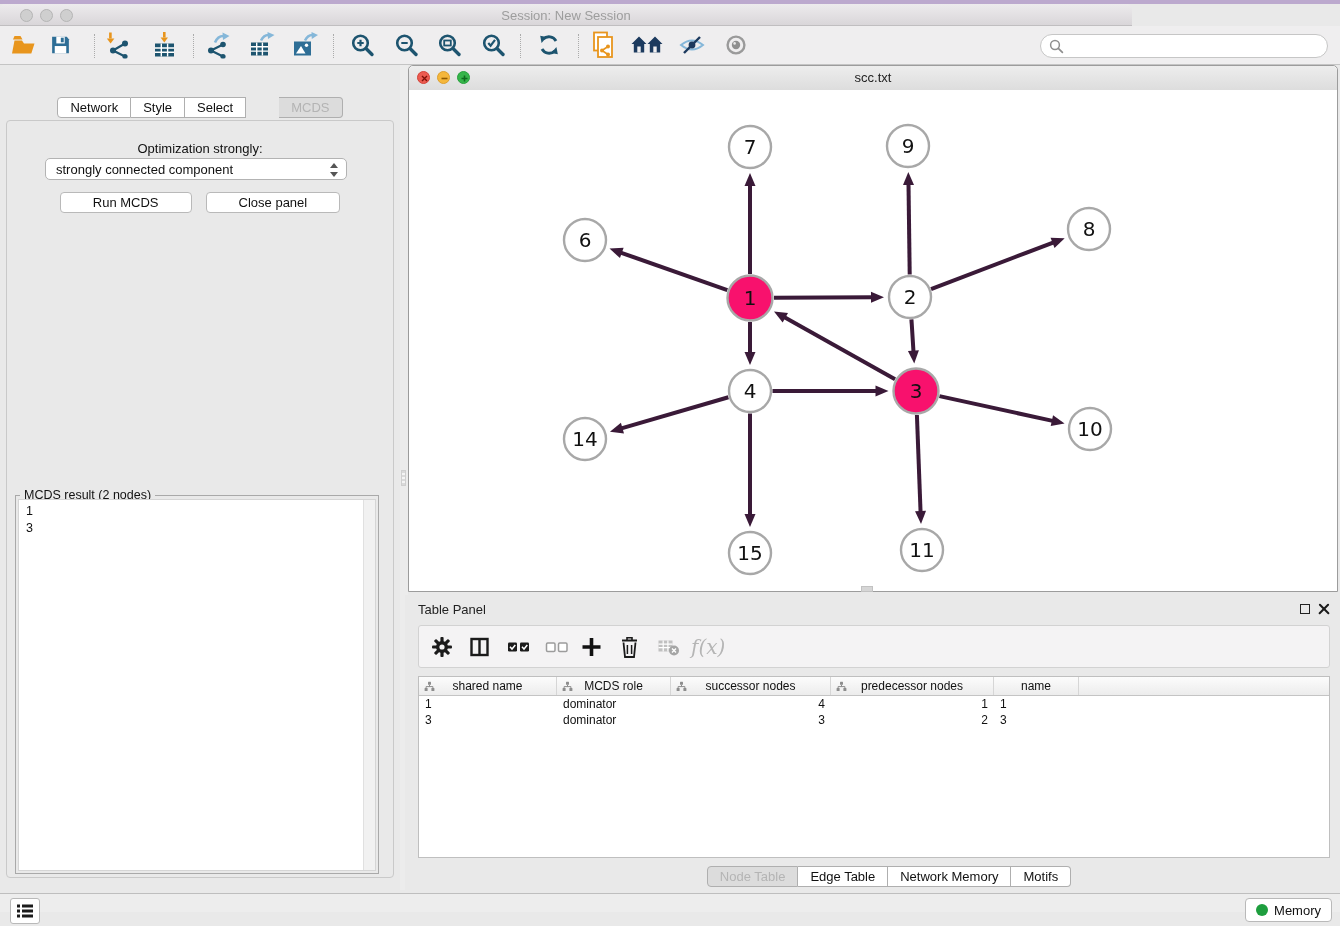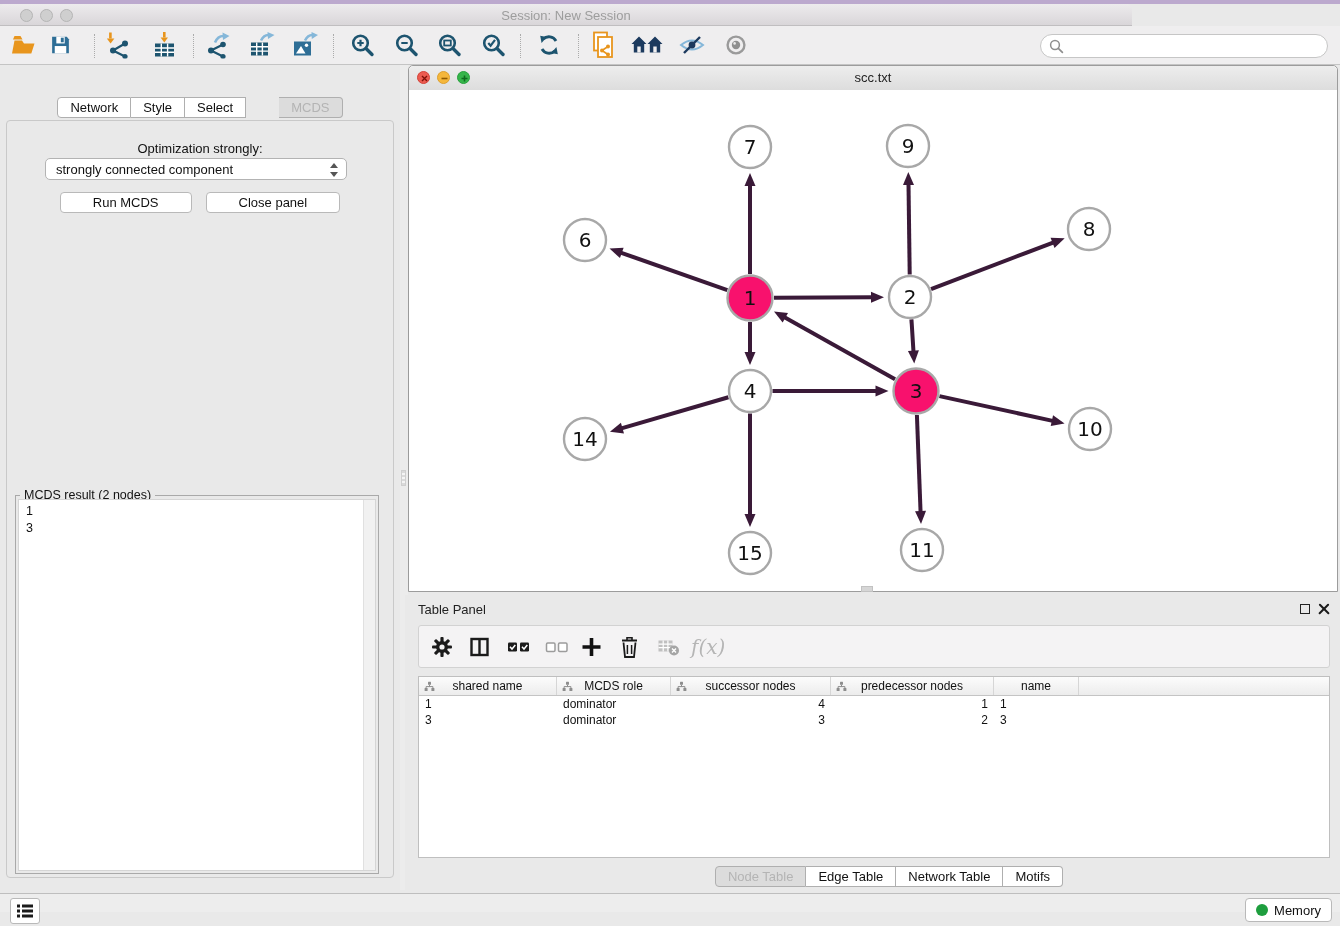--- a/index.html
+++ b/index.html
@@ -494,21 +494,21 @@
           <div class="td" style="width: 114px;">dominator</div>
           <div class="td r" style="width: 160px;">3</div>
           <div class="td r" style="width: 163px;">2</div>
           <div class="td" style="width: 85px;">3</div>
         </div>
       </div>
   </div>
   <div class="tp-tabs segmented" id="tp-tabs">
       <div class="seg active">Node Table</div>
       <div class="seg">Edge Table</div>
-      <div class="seg">Network Table</div>
+      <div class="seg">Network Memory</div>
       <div class="seg">Motifs</div>
     </div>
 </div>
 
 <div class="statusbar">
   <div class="list-btn">
     <svg width="18" height="16" viewBox="0 0 18 16">
         <g fill="#1b1b1b">
           <rect x="1" y="1.5" width="3" height="3"></rect>
           <rect x="6" y="1.5" width="11" height="3"></rect>

